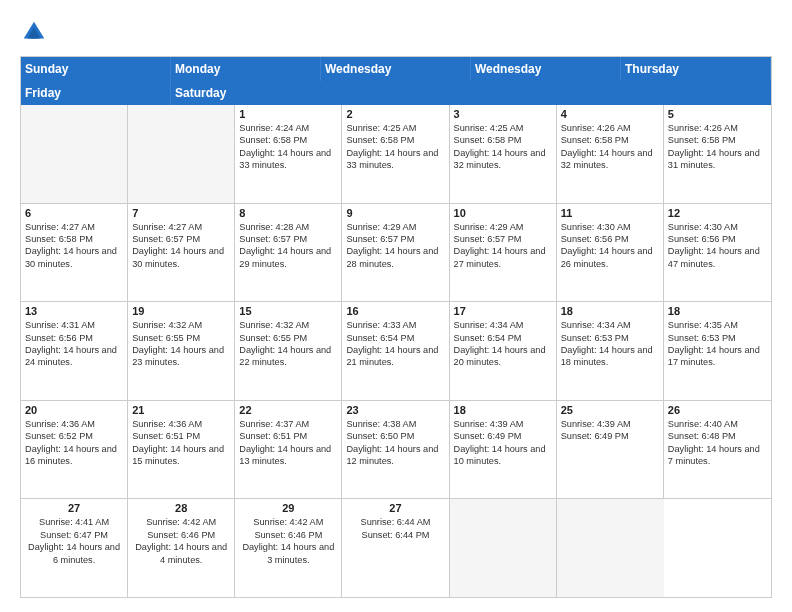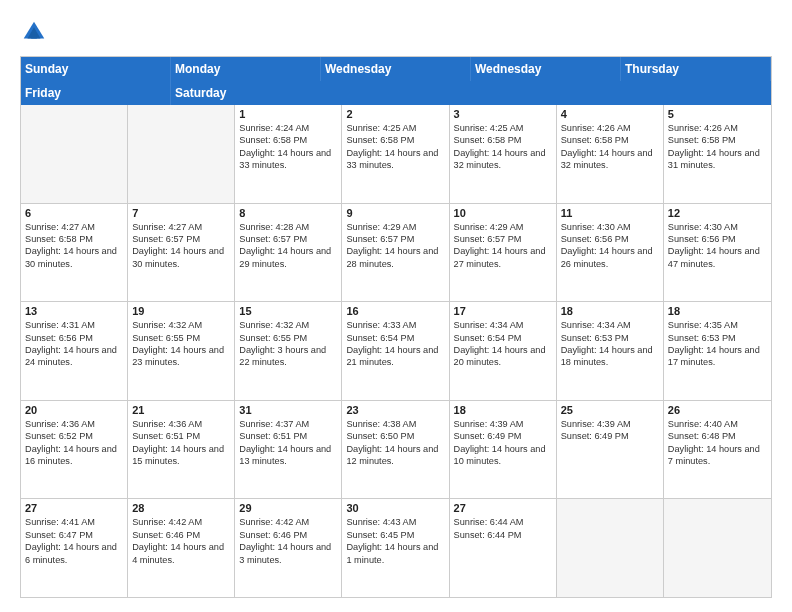--- a/index.html
+++ b/index.html
@@ -81,21 +81,21 @@
       flex: 1;
       display: flex;
       flex-direction: column;
     }
     .cal-row {
       display: grid;
       grid-template-columns: repeat(7, 1fr);
       flex: 1;
       border-bottom: 1px solid #ccc;
     }
-    .cal-row:last-child { border-bottom: none; }
+    .cal-row:last-child { border-bottom: none; text-align: center; }
     .cal-cell {
       border-right: 1px solid #ccc;
       padding: 3px 4px;
       font-size: 9.5px;
       color: #333;
       background: #fff;
       vertical-align: top;
       min-height: 0;
     }
     .cal-cell:last-child { border-right: none; }
@@ -234,21 +234,21 @@
           <div class="cal-cell">
             <div class="day-num">19</div>
             <div class="cell-line">Sunrise: 4:32 AM</div>
             <div class="cell-line">Sunset: 6:55 PM</div>
             <div class="cell-line">Daylight: 14 hours and 23 minutes.</div>
           </div>
           <div class="cal-cell">
             <div class="day-num">15</div>
             <div class="cell-line">Sunrise: 4:32 AM</div>
             <div class="cell-line">Sunset: 6:55 PM</div>
-            <div class="cell-line">Daylight: 3 hours and 22 minutes.</div>
+            <div class="cell-line">Daylight: 14 hours and 22 minutes.</div>
           </div>
           <div class="cal-cell">
             <div class="day-num">16</div>
             <div class="cell-line">Sunrise: 4:33 AM</div>
             <div class="cell-line">Sunset: 6:54 PM</div>
             <div class="cell-line">Daylight: 14 hours and 21 minutes.</div>
           </div>
           <div class="cal-cell">
             <div class="day-num">17</div>
             <div class="cell-line">Sunrise: 4:34 AM</div>
@@ -275,21 +275,21 @@
             <div class="cell-line">Sunset: 6:52 PM</div>
             <div class="cell-line">Daylight: 14 hours and 16 minutes.</div>
           </div>
           <div class="cal-cell">
             <div class="day-num">21</div>
             <div class="cell-line">Sunrise: 4:36 AM</div>
             <div class="cell-line">Sunset: 6:51 PM</div>
             <div class="cell-line">Daylight: 14 hours and 15 minutes.</div>
           </div>
           <div class="cal-cell">
-            <div class="day-num">31</div>
+            <div class="day-num">22</div>
             <div class="cell-line">Sunrise: 4:37 AM</div>
             <div class="cell-line">Sunset: 6:51 PM</div>
             <div class="cell-line">Daylight: 14 hours and 13 minutes.</div>
           </div>
           <div class="cal-cell">
             <div class="day-num">23</div>
             <div class="cell-line">Sunrise: 4:38 AM</div>
             <div class="cell-line">Sunset: 6:50 PM</div>
             <div class="cell-line">Daylight: 14 hours and 12 minutes.</div>
           </div>
@@ -324,26 +324,20 @@
             <div class="cell-line">Sunset: 6:46 PM</div>
             <div class="cell-line">Daylight: 14 hours and 4 minutes.</div>
           </div>
           <div class="cal-cell">
             <div class="day-num">29</div>
             <div class="cell-line">Sunrise: 4:42 AM</div>
             <div class="cell-line">Sunset: 6:46 PM</div>
             <div class="cell-line">Daylight: 14 hours and 3 minutes.</div>
           </div>
           <div class="cal-cell">
-            <div class="day-num">30</div>
-            <div class="cell-line">Sunrise: 4:43 AM</div>
-            <div class="cell-line">Sunset: 6:45 PM</div>
-            <div class="cell-line">Daylight: 14 hours and 1 minute.</div>
-          </div>
-          <div class="cal-cell">
             <div class="day-num">27</div>
             <div class="cell-line">Sunrise: 6:44 AM</div>
             <div class="cell-line">Sunset: 6:44 PM</div>
           </div>
           <div class="cal-cell empty"></div>
           <div class="cal-cell empty"></div>
         </div>
       </div>
   </div>
 </div>

